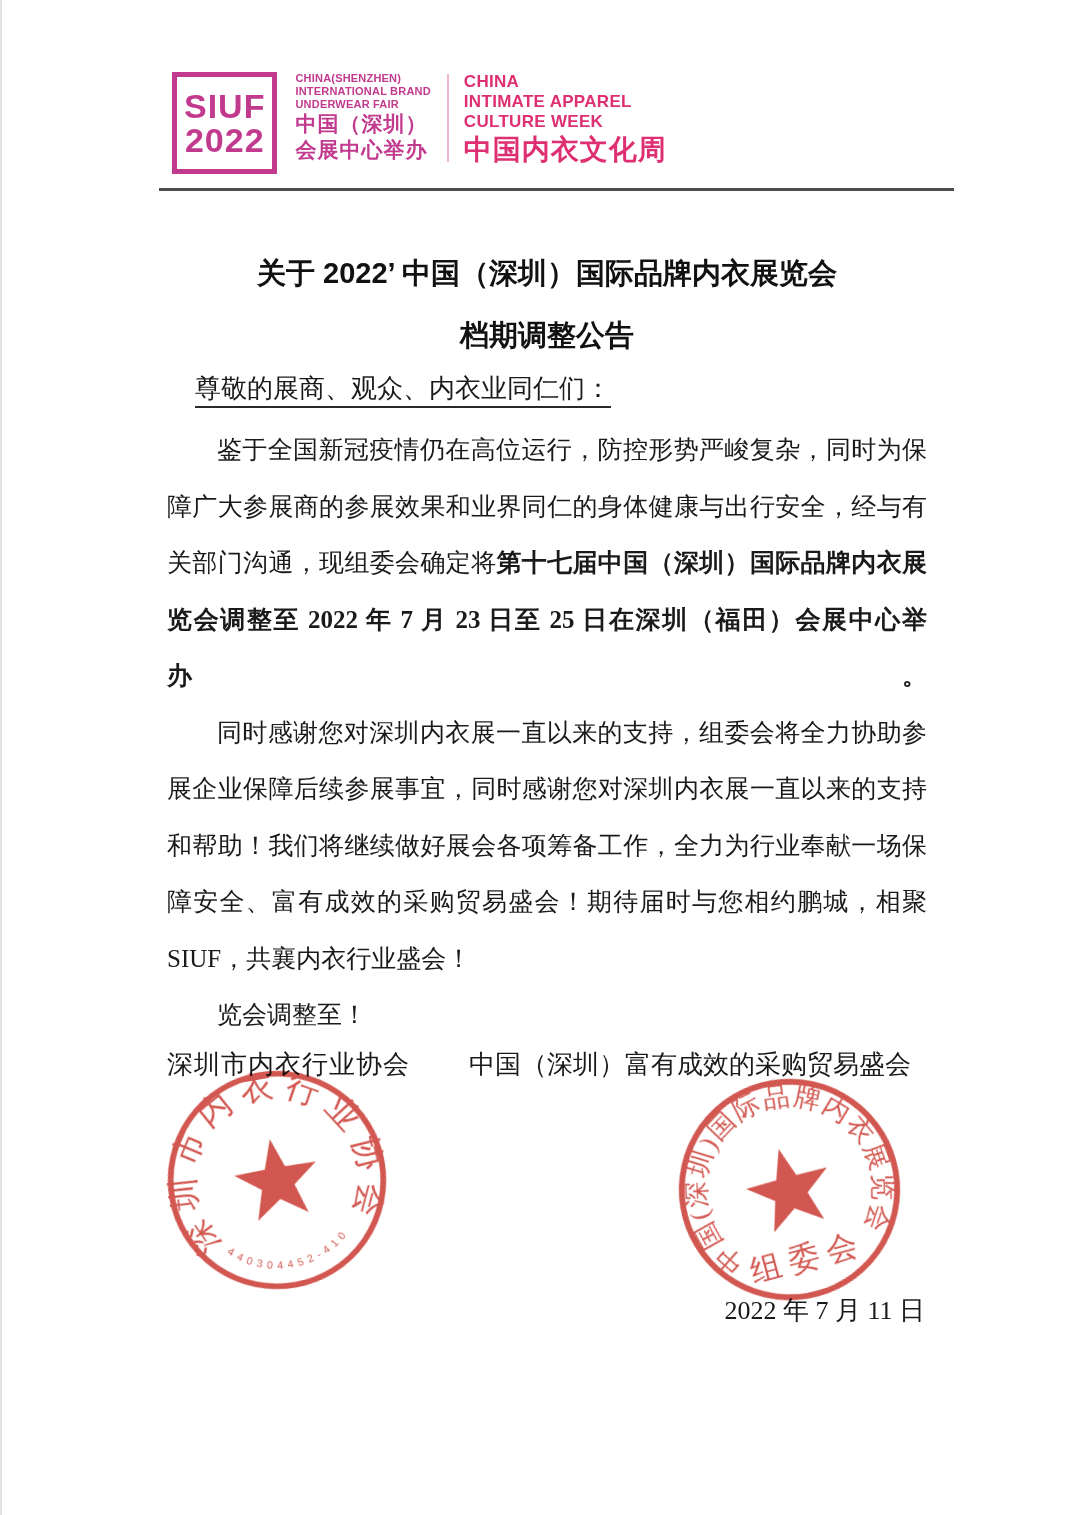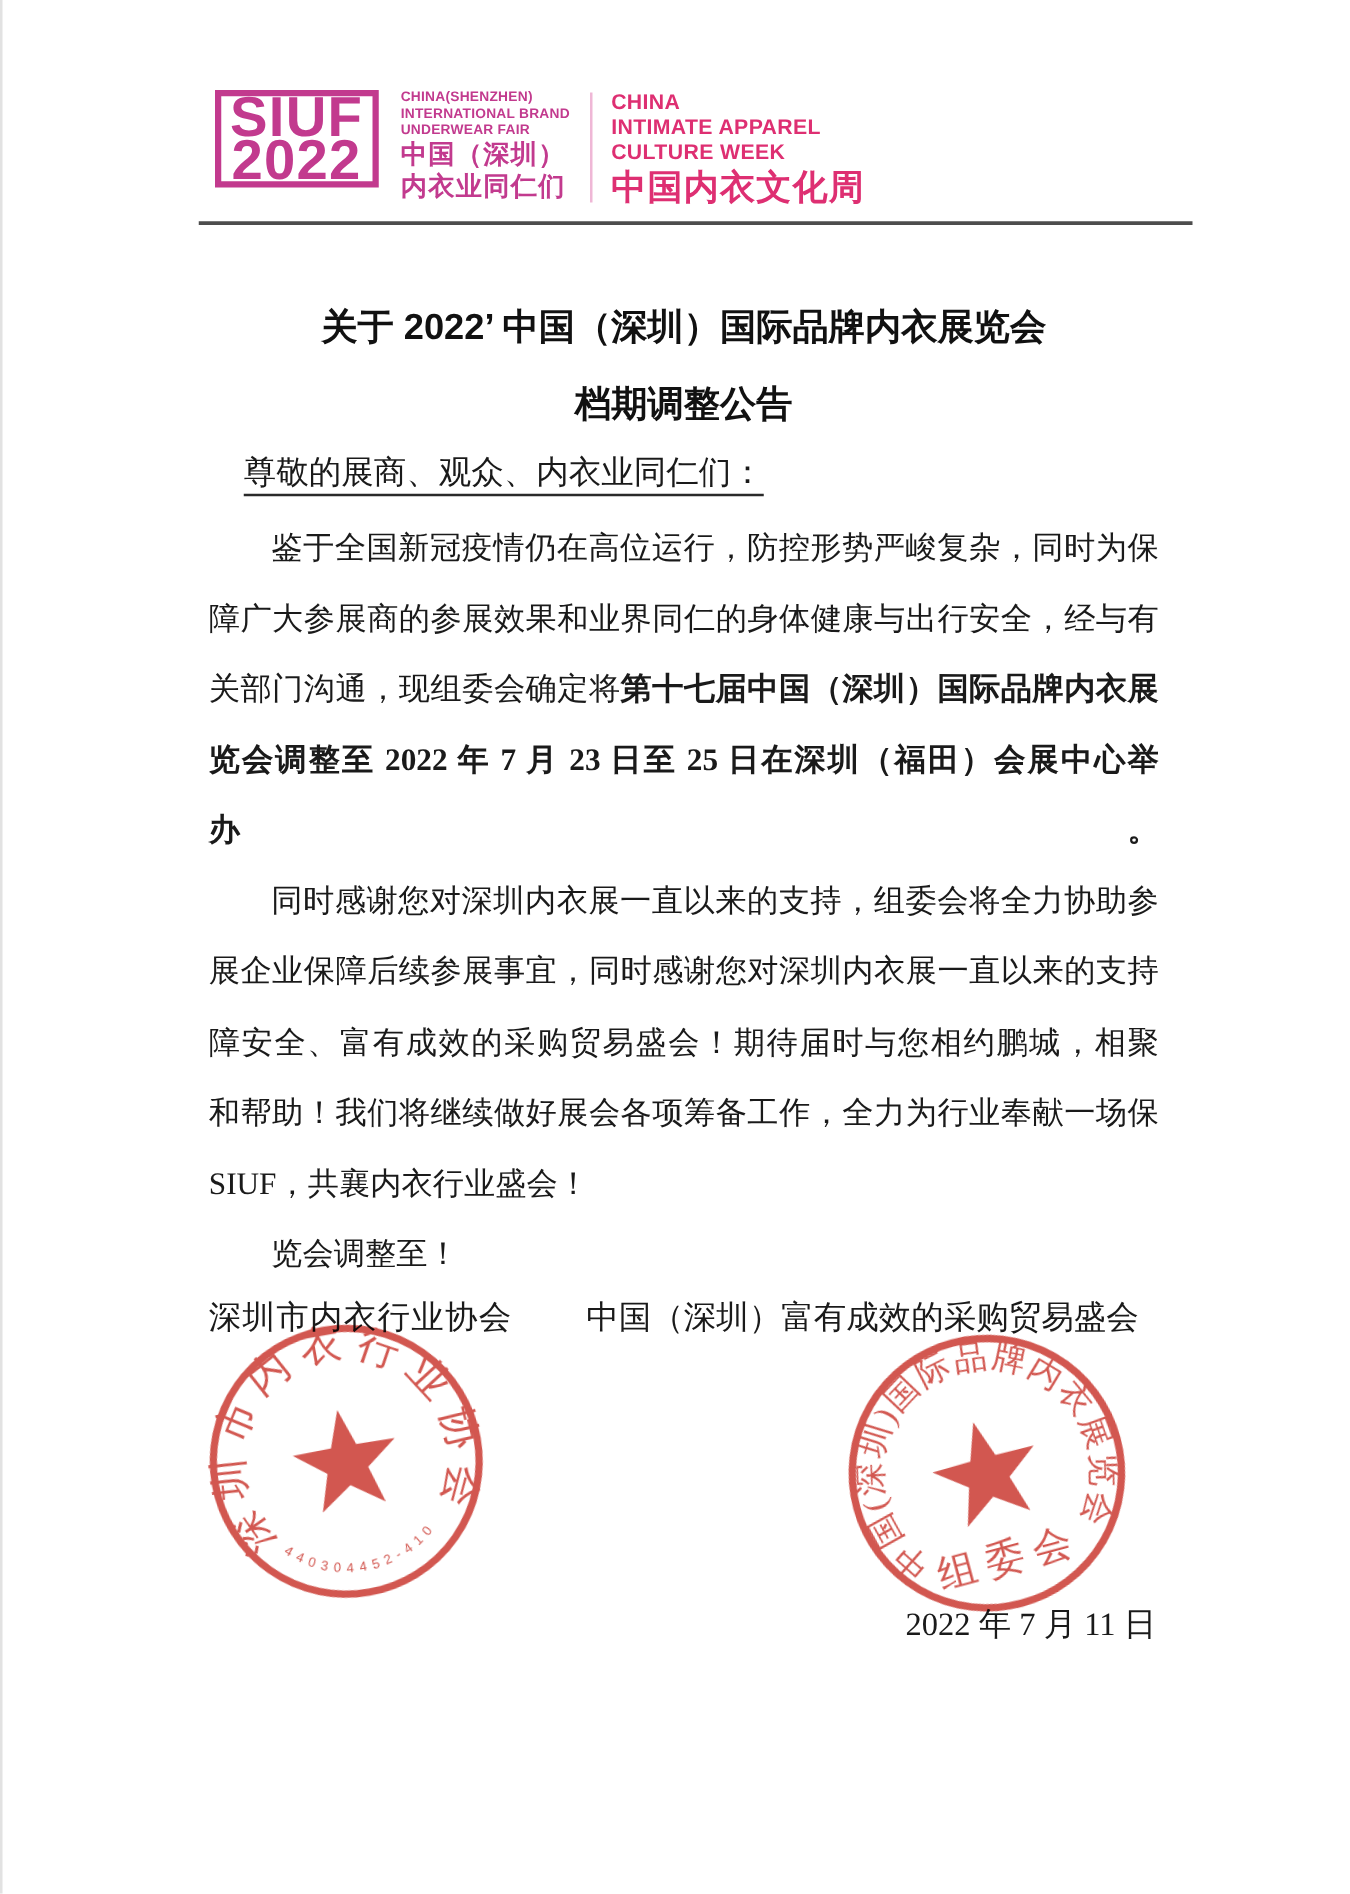--- a/index.html
+++ b/index.html
@@ -14,22 +14,22 @@
     color:#1a1a1a;
   }
   .content { padding-left:165px; width:925px; }
 
   
   .logo-row { display:flex; align-items:flex-start; margin:72px 0 0 5px; }
   .logo-badge {
     border:5px solid var(--brand-magenta);
     color:var(--brand-magenta);
     font-family:"Liberation Sans","DejaVu Sans",sans-serif;
-    font-weight:700; font-size:45px; line-height:34px;
-    letter-spacing:1px; padding:0 7px; text-align:center;
+    font-weight:700; font-size:34px; line-height:34px;
+    letter-spacing:1px; padding:12px 7px; text-align:center;
   }
   .logo-left { margin-left:18px; color:var(--brand-magenta);
     font-family:"Liberation Sans","DejaVu Sans",sans-serif; font-weight:700; }
   .logo-left .en { font-size:11px; line-height:13px; letter-spacing:.2px; }
   .logo-left .cn { font-size:21px; line-height:26px; letter-spacing:1px; }
   .logo-left .cn:first-of-type { margin-top:4px; }
   .logo-sep { width:2px; height:88px; background:#eFB7d6; margin:2px 15px 0 16px; }
   .logo-right { color:var(--brand-pink);
     font-family:"Liberation Sans","DejaVu Sans",sans-serif; font-weight:700; }
   .logo-right .en { font-size:17px; line-height:20px; letter-spacing:.3px; }
@@ -74,21 +74,21 @@
     <header class="logo-row">
       <div class="logo-badge">
         <div>SIUF</div>
         <div>2022</div>
       </div>
       <div class="logo-left">
         <div class="en">CHINA(SHENZHEN)</div>
         <div class="en">INTERNATIONAL BRAND</div>
         <div class="en">UNDERWEAR FAIR</div>
         <div class="cn">中国（深圳）</div>
-        <div class="cn">内衣业同仁们</div>
+        <div class="cn">会展中心举办</div>
       </div>
       <div class="logo-sep"></div>
       <div class="logo-right">
         <div class="en">CHINA</div>
         <div class="en">INTIMATE APPAREL</div>
         <div class="en">CULTURE WEEK</div>
         <div class="cn">中国内衣文化周</div>
       </div>
     </header>
 
@@ -103,22 +103,22 @@
       <span class="u">尊敬的展商、观众、内衣业同仁们：</span>
     </p>
 
     <div class="body-text">
       <div class="line indent fill">鉴于全国新冠疫情仍在高位运行，防控形势严峻复杂，同时为保</div>
       <div class="line fill">障广大参展商的参展效果和业界同仁的身体健康与出行安全，经与有</div>
       <div class="line fill"><span>关部门沟通，现组委会确定将</span><span class="b">第十七届中国（深圳）国际品牌内衣展</span></div>
       <div class="line fill b">览会调整至 2022 年 7 月 23 日至 25 日在深圳（福田）会展中心举办。</div>
       <div class="line indent fill">同时感谢您对深圳内衣展一直以来的支持，组委会将全力协助参</div>
       <div class="line fill">展企业保障后续参展事宜，同时感谢您对深圳内衣展一直以来的支持</div>
+      <div class="line fill">和帮助！我们将继续做好展会各项筹备工作，全力为行业奉献一场保</div>
       <div class="line fill">障安全、富有成效的采购贸易盛会！期待届时与您相约鹏城，相聚</div>
-      <div class="line fill">和帮助！我们将继续做好展会各项筹备工作，全力为行业奉献一场保</div>
       <div class="line">SIUF，共襄内衣行业盛会！</div>
       <div class="line indent">览会调整至！</div>
     </div>
 
     <div class="closing">
 
       <svg class="stamp stamp-left" width="232" height="232" viewBox="0 0 240 240">
         <defs>
           <path id="arcL" d="M 54.1,175.3 A 86,86 0 1 1 185.9,175.3" fill="none"></path>
           <path id="arcLB" d="M 40.4,166 A 92,92 0 0 0 199.6,166" fill="none"></path>

